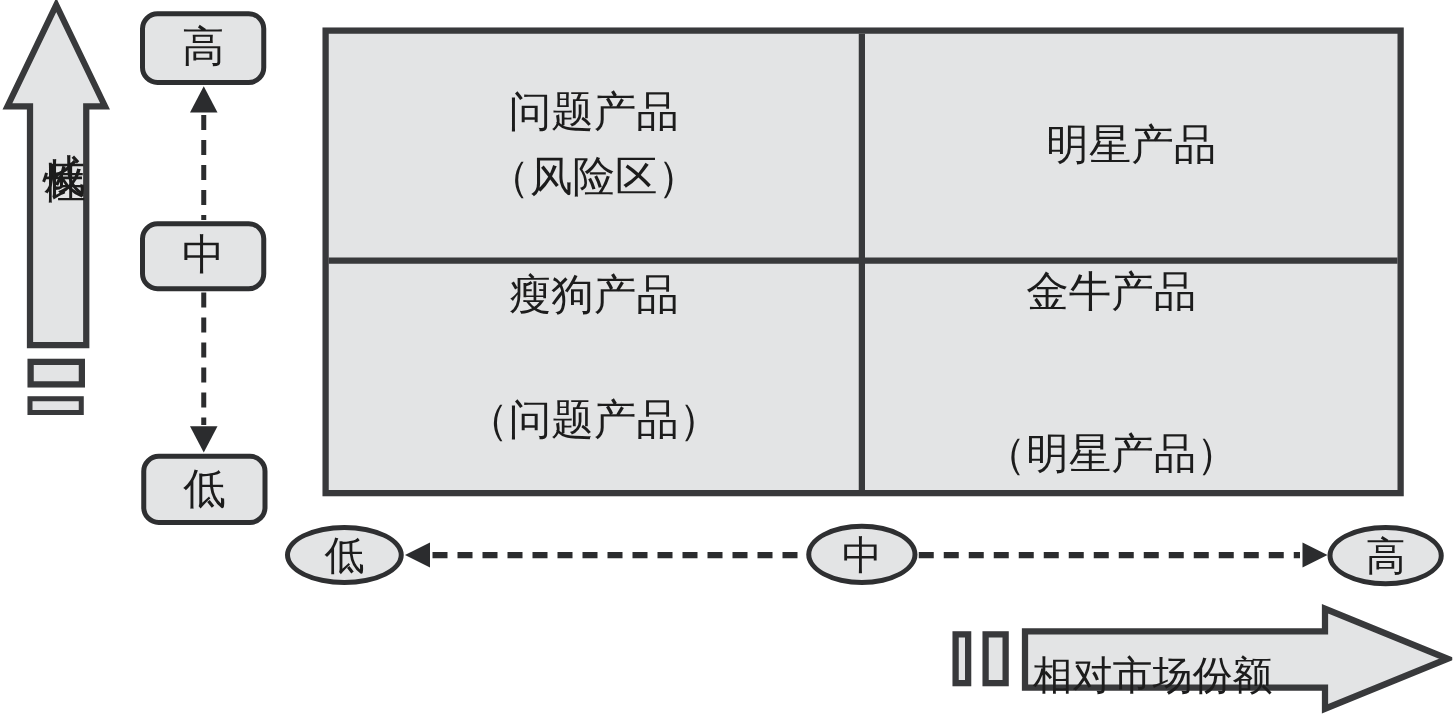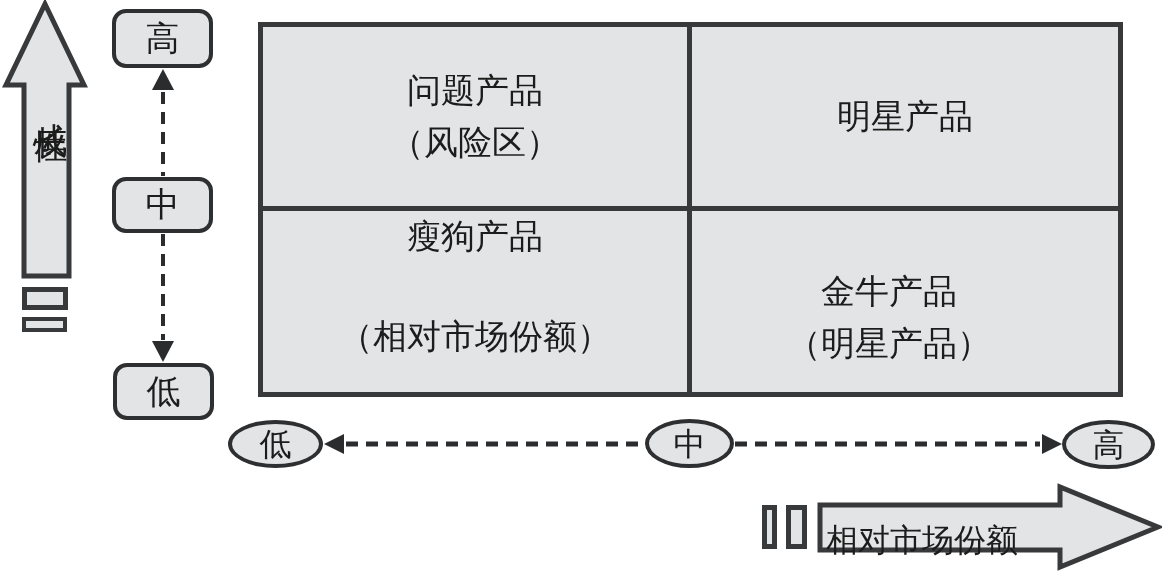--- a/index.html
+++ b/index.html
@@ -84,23 +84,23 @@
 
     <div class="quad" style="left:0;top:0;width:424px;height:179px;">
       <span>问题产品</span>
       <span>（风险区）</span>
     </div>
     <div class="quad" style="left:429px;top:0;width:426px;height:179px;">
       <span>明星产品</span>
     </div>
     <div class="quad" style="left:0;top:184px;width:424px;height:151px;gap:48px;">
       <span>瘦狗产品</span>
-      <span>（相对市场份额）</span>
+      <span>（问题产品）</span>
     </div>
-    <div class="quad" style="left:429px;top:200px;width:394px;height:181px;">
+    <div class="quad" style="left:429px;top:182px;width:394px;height:181px;justify-content:space-between;">
       <span>金牛产品</span>
       <span>（明星产品）</span>
     </div>
   </div>
 
   <div class="abs ellipse" style="left:228px;top:420px;width:95px;height:48px;">
     <span>低</span>
   </div>
   <div class="abs ellipse" style="left:645px;top:419px;width:89px;height:49px;">
     <span>中</span>

